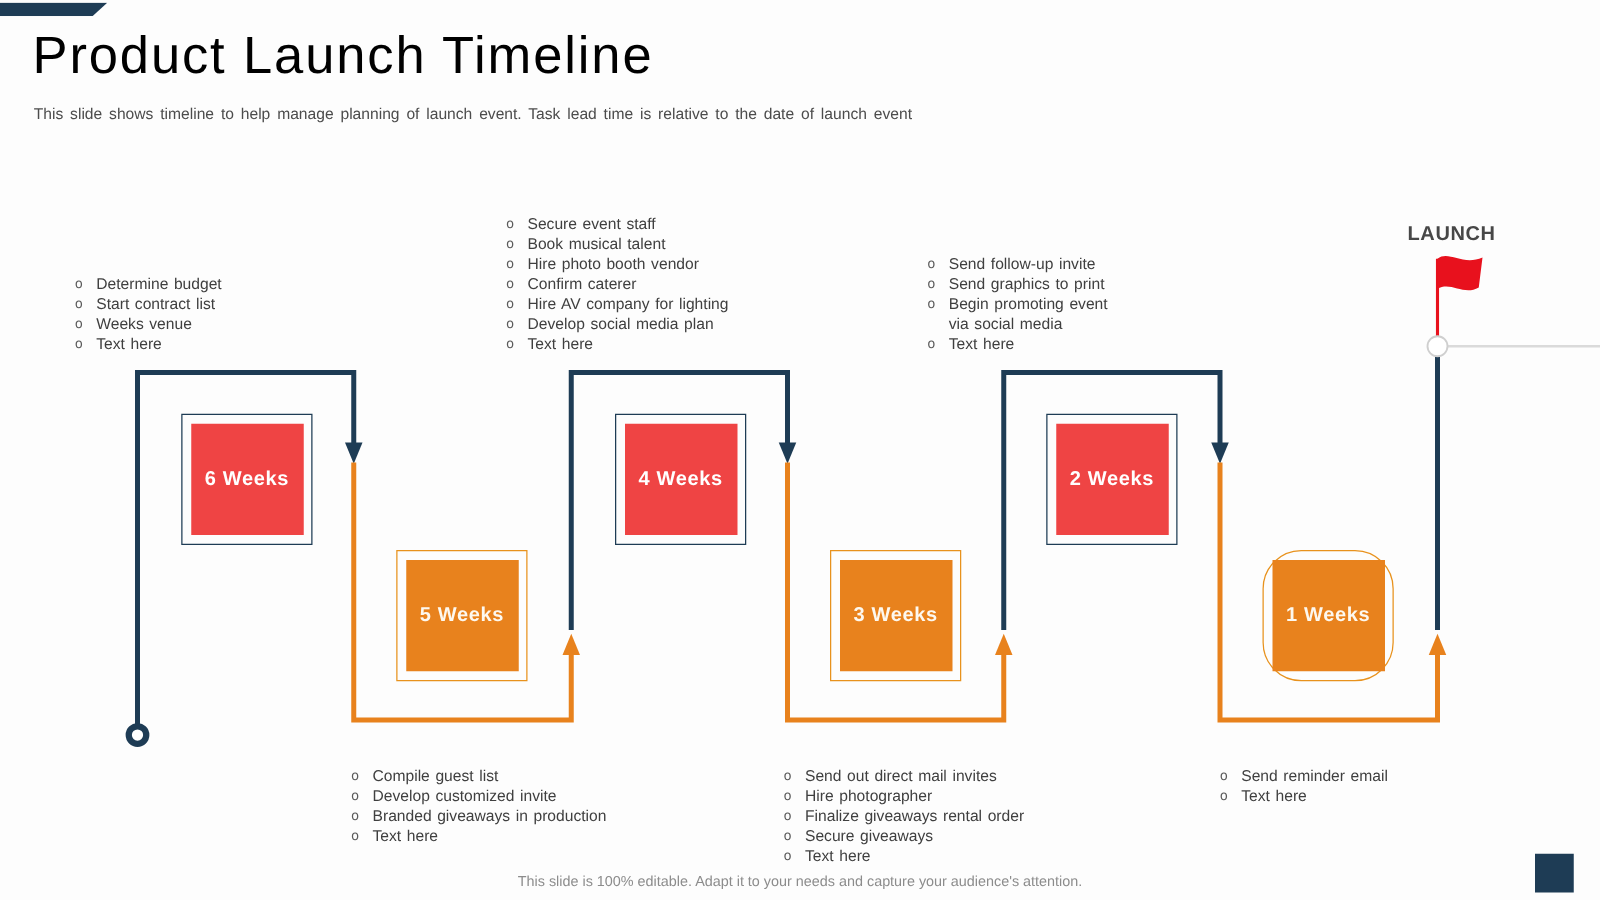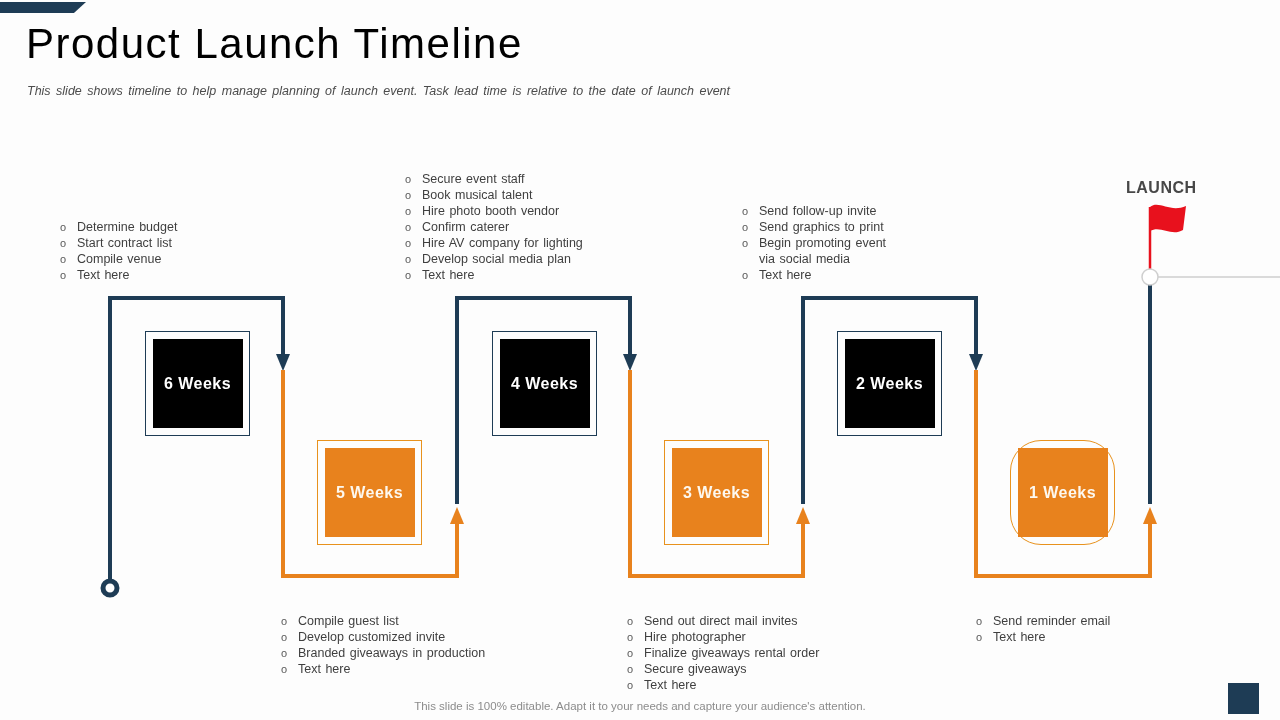--- a/index.html
+++ b/index.html
@@ -11,21 +11,20 @@
     position:absolute;left:0;top:2px;width:86px;height:11px;background:#1e3c55;
     clip-path:polygon(0 0,100% 0,86% 100%,0 100%);
   }
   .title{
     position:absolute;left:10px;top:20px;font-size:42px;font-weight:400;color:#000000;
     letter-spacing:1.5px;white-space:nowrap;margin-left:16px;
   }
   .subtitle{
     position:absolute;left:27px;top:84px;font-size:12.5px;color:#4c4c4c;word-spacing:2px;
     white-space:nowrap;
-    font-style:italic;
   }
   .banner{position:absolute;left:0;top:126px;width:1280px;height:29px;background:#1e3c55;}
   .banner-inner{
     margin:3px 0;height:21px;border-top:2px solid #ffffff;border-bottom:2px solid #ffffff;
     display:flex;align-items:center;justify-content:center;
   }
   .banner-label{color:#ffffff;font-weight:bold;font-size:17px;letter-spacing:0.5px;}
   .connector-svg{position:absolute;left:0;top:0;width:1280px;height:720px;}
   .tasklist{position:absolute;font-size:12.5px;color:#3f3f3f;line-height:16px;}
   .tasklist ul{list-style:none;margin:0;padding:0;}
@@ -36,21 +35,21 @@
   .mbox{
     position:absolute;width:105px;height:105px;background:#fdfdfd;
     display:flex;align-items:center;justify-content:center;box-sizing:border-box;
   }
   .mbox.navy{border:1.2px solid #1e3c55;}
   .mbox.orange{border:1.2px solid #e8921d;}
   .mbox-inner{
     width:90px;height:89px;display:flex;align-items:center;justify-content:center;
     color:#fdf8ef;font-weight:bold;font-size:16px;letter-spacing:0.5px;white-space:nowrap;
   }
-  .mbox.navy .mbox-inner{background:#000000;color:#ffffff;}
+  .mbox.navy .mbox-inner{background:#ef4444;color:#ffffff;}
   .mbox.orange .mbox-inner{background:#e8821d;}
   .launch-label{
     position:absolute;left:1126px;top:179px;font-size:16px;font-weight:bold;color:#474747;
     letter-spacing:0.5px;
   }
   .footer{
     position:absolute;left:0;top:700px;width:1280px;text-align:center;
     font-size:11.5px;color:#8c8c8c;
   }
   .corner-square{position:absolute;left:1228px;top:683px;width:31px;height:31px;background:#1e3c55;}
@@ -121,21 +120,21 @@
       <li>
           <span class="blt">o</span>
           <span class="txt">Determine budget</span>
         </li>
       <li>
           <span class="blt">o</span>
           <span class="txt">Start contract list</span>
         </li>
       <li>
           <span class="blt">o</span>
-          <span class="txt">Compile venue</span>
+          <span class="txt">Weeks venue</span>
         </li>
       <li>
           <span class="blt">o</span>
           <span class="txt">Text here</span>
         </li>
     </ul>
   </div>
 
   <div class="tasklist" style="left:405px;top:171px;">
     <ul>

